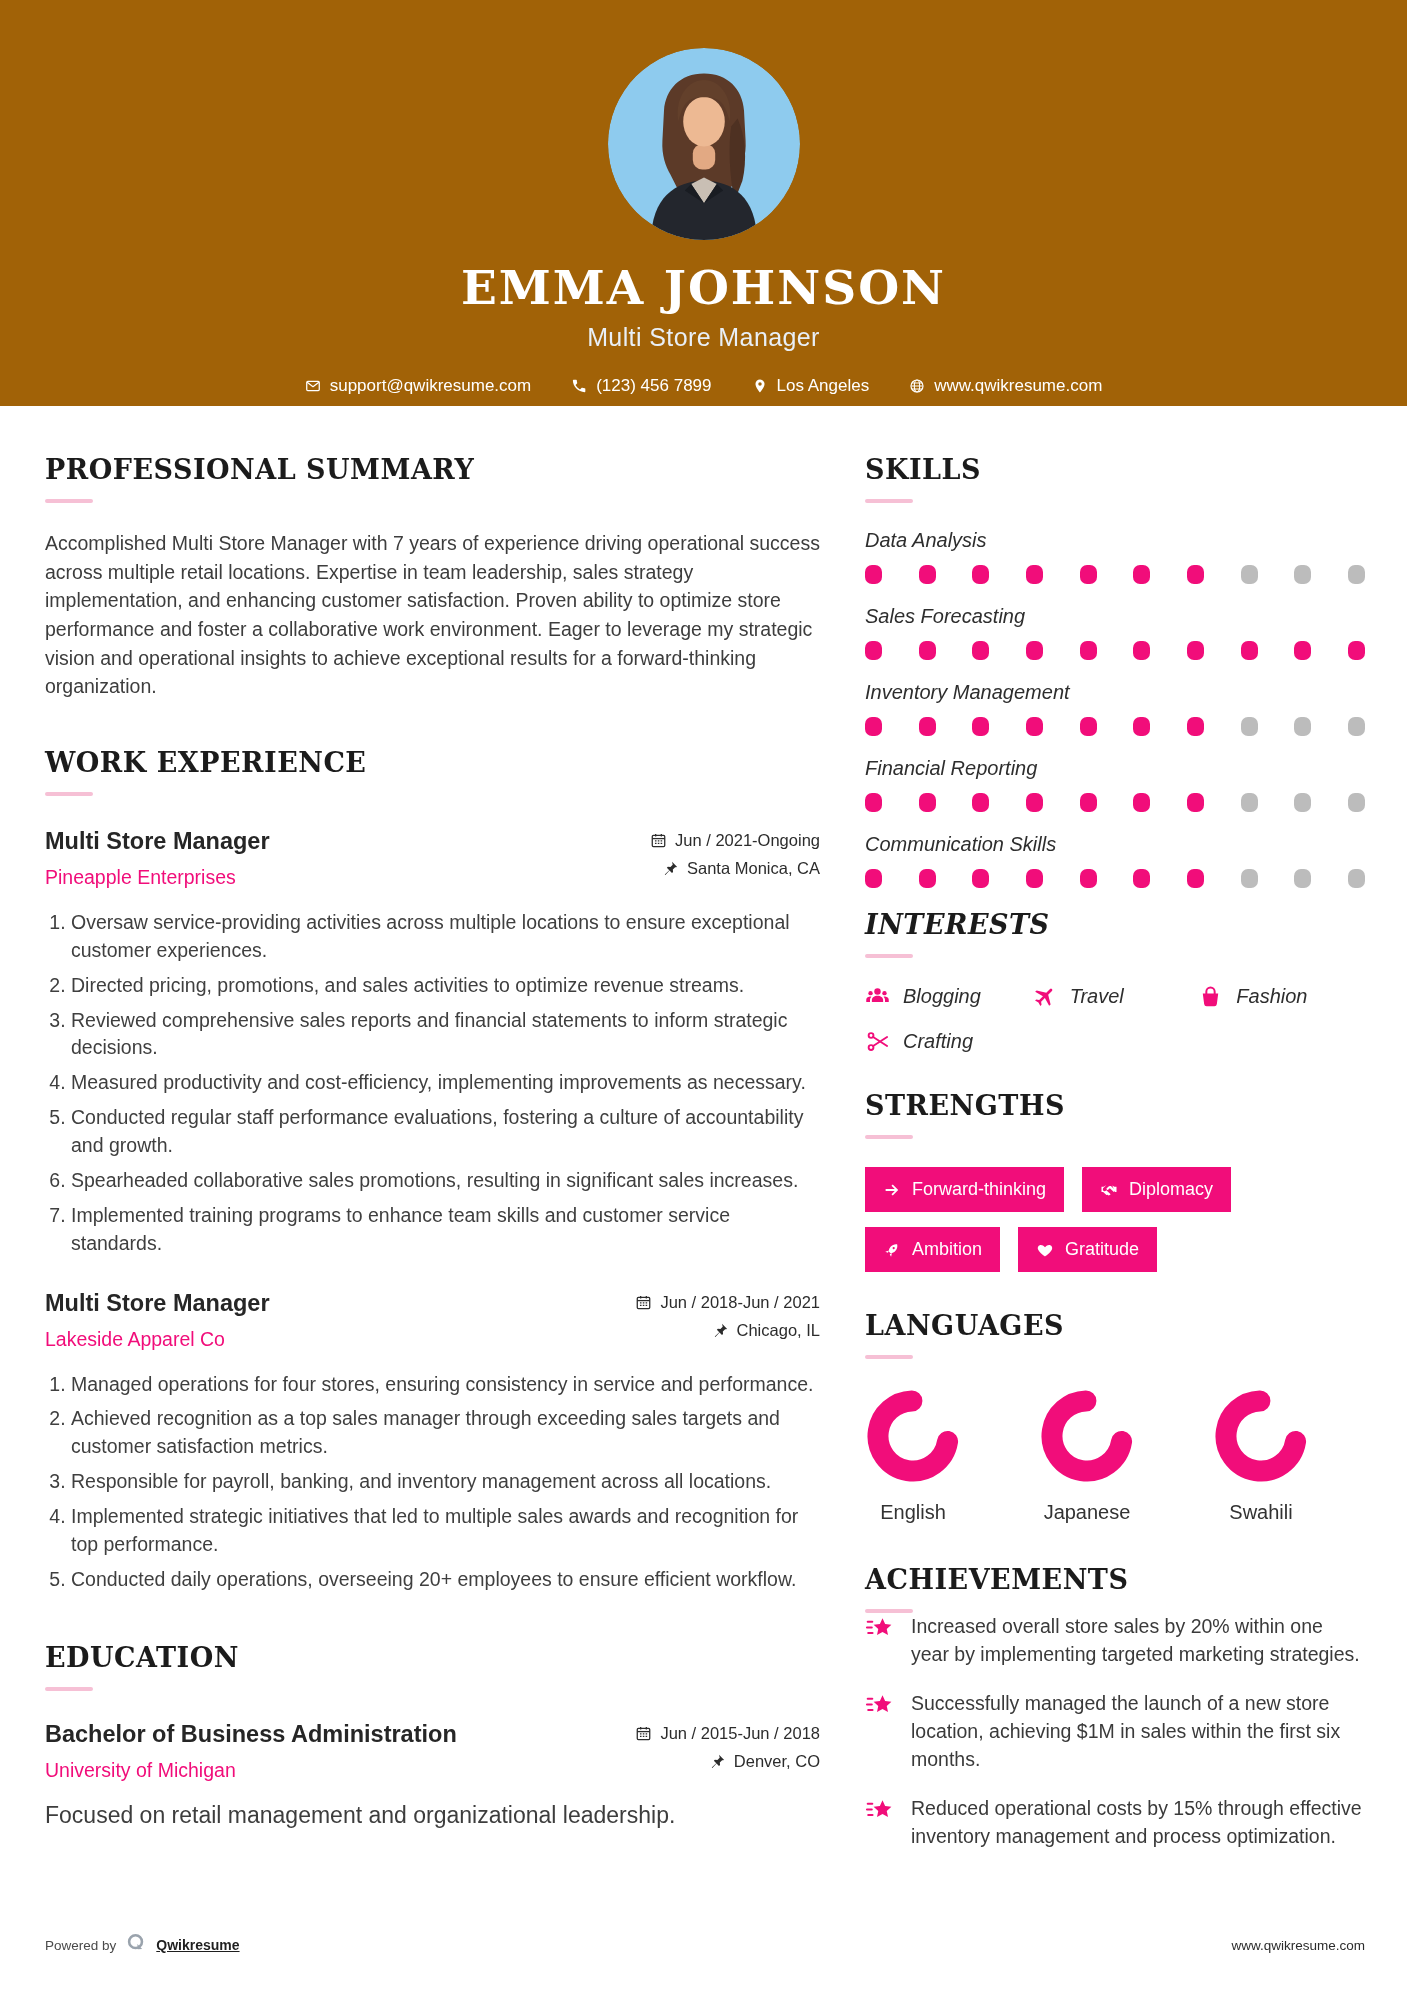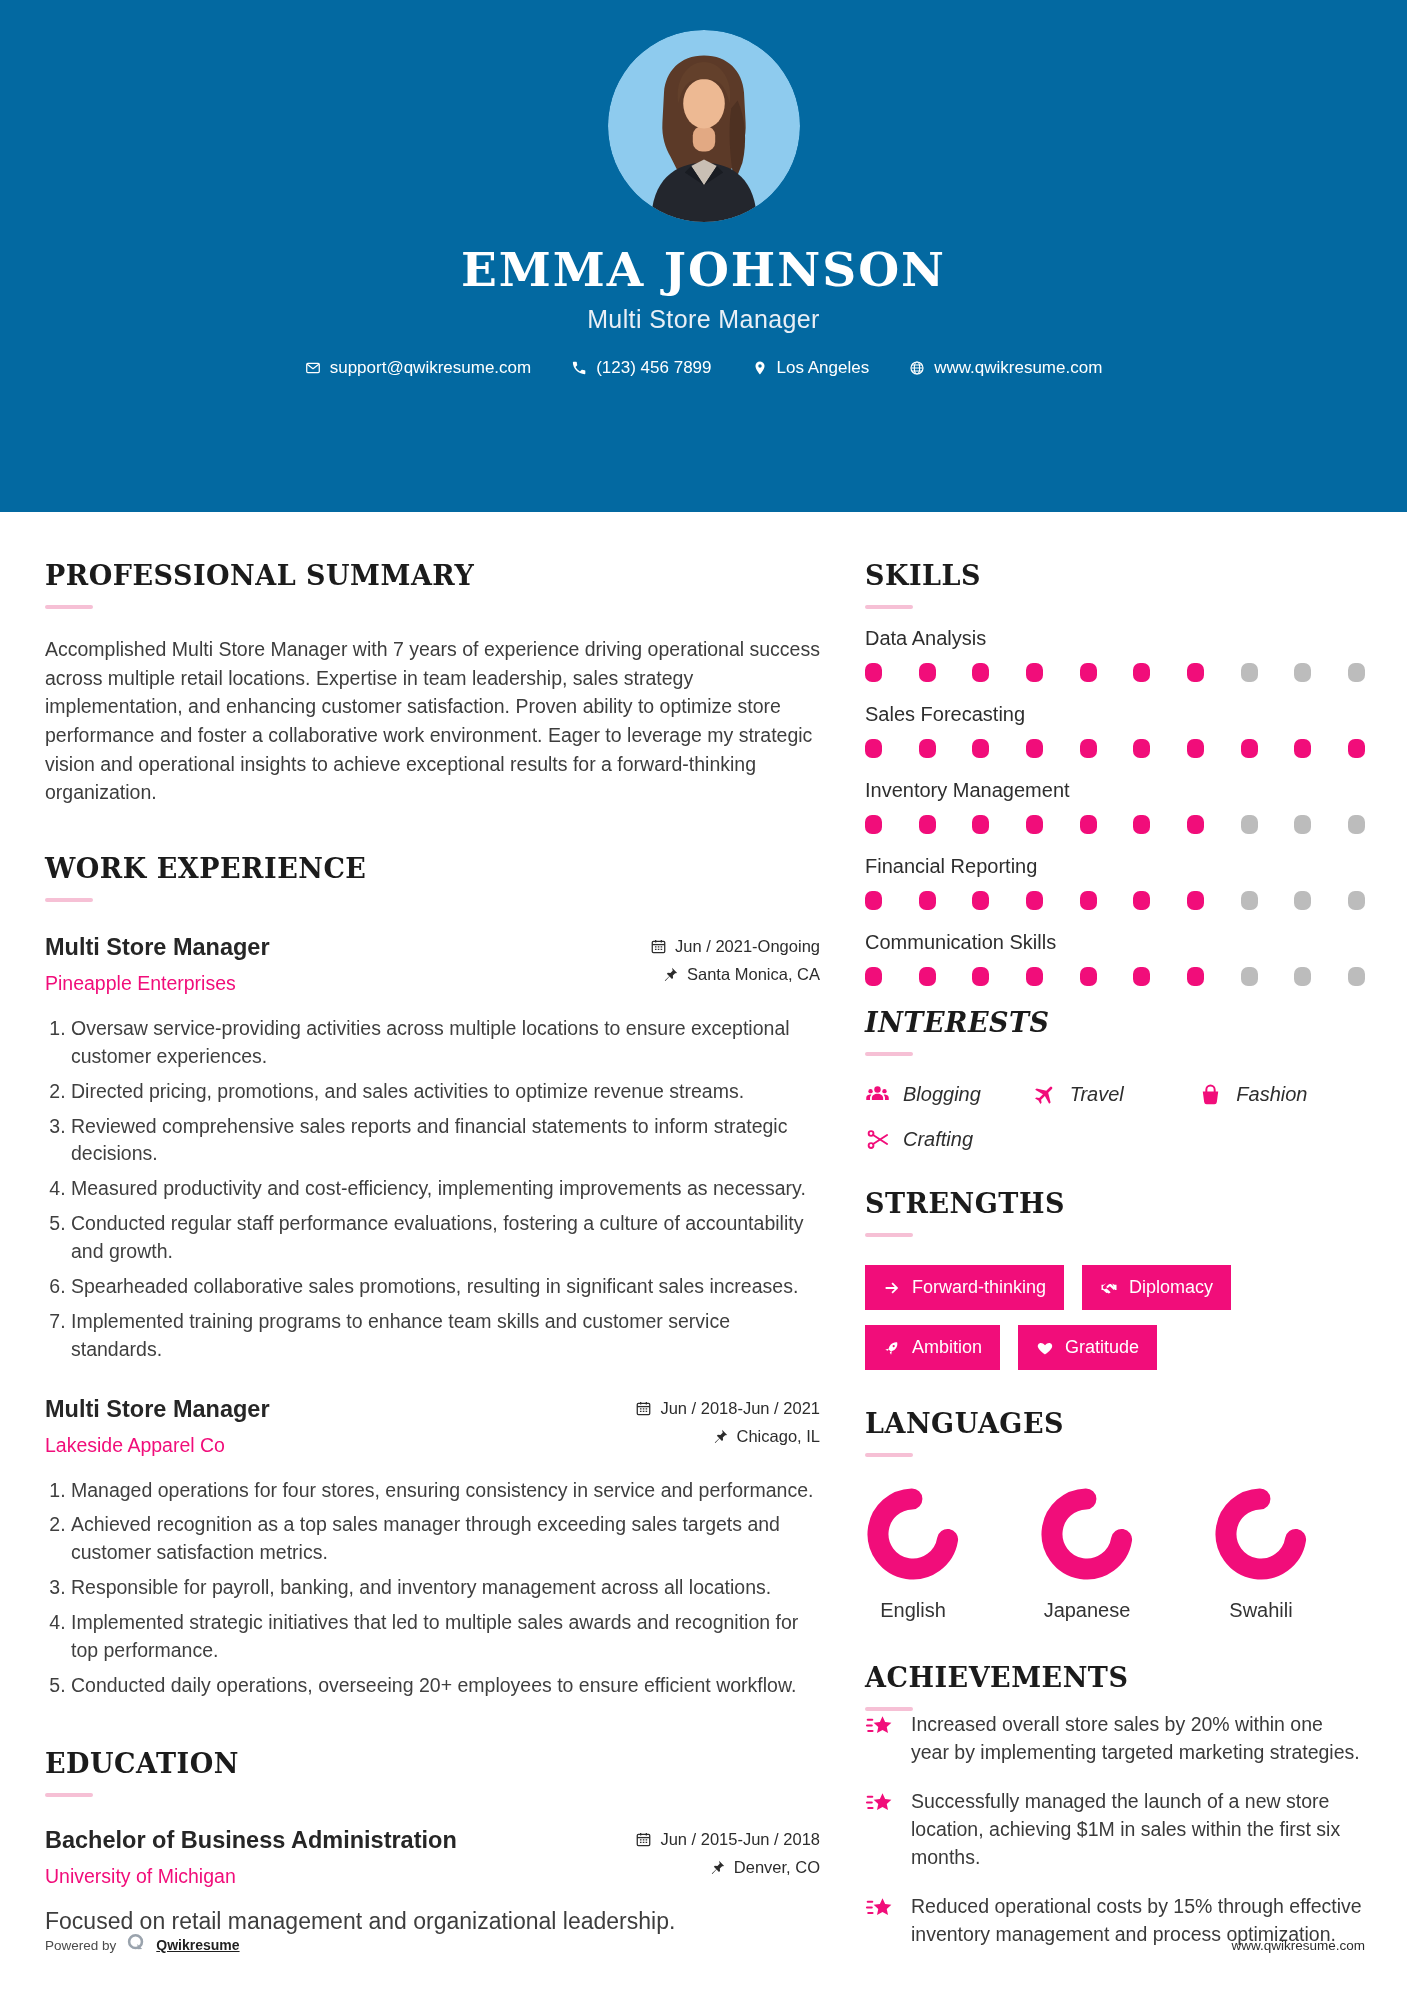--- a/index.html
+++ b/index.html
@@ -3,21 +3,21 @@
 <meta charset="utf-8">
 <style>
   * { margin:0; padding:0; box-sizing:border-box; }
   html,body { background:#e8e8e8; }
   .page {
     position:relative; width:1407px; height:1990px; margin:0 auto;
     background:#ffffff; overflow:hidden;
     font-family:"Liberation Sans", sans-serif; color:#3e3e3e;
   }
   
-  .hdr { background:#0369a1; height:512px; text-align:center; padding-top:30px; }
+  .hdr { background:#a16207; height:406px; text-align:center; padding-top:48px; }
   .avatar { width:192px; height:192px; border-radius:50%; overflow:hidden; margin:0 auto; }
   .avatar svg { display:block; }
   .name {
     margin-top:20px; color:#ffffff; font-family:"DejaVu Serif","Liberation Serif",serif;
     font-size:47px; font-weight:700; letter-spacing:2px;
   }
   .subtitle { margin-top:8px; color:#e9eff6; font-size:25px; letter-spacing:.4px; }
   .contacts { margin-top:24px; display:flex; justify-content:center; gap:40px; color:#ffffff; font-size:17px; }
   .contact { display:inline-flex; align-items:center; gap:9px; }
   .contact svg { width:16px; height:16px; color:#ffffff; }
@@ -39,21 +39,21 @@
   .job-company { margin-top:11px; font-size:19.5px; color:#f10d7a; }
   .job-meta { display:flex; flex-direction:column; align-items:flex-end; gap:9px; font-size:16.5px; color:#2c2c2c; padding-top:3px; }
   .meta-item { display:inline-flex; align-items:center; gap:8px; white-space:nowrap; }
   .meta-item svg { width:17px; height:17px; color:#2c2c2c; }
   .job ol { margin-top:20px; padding-left:26px; font-size:19.5px; line-height:1.43; color:#3f3f3f; }
   .job ol li { margin-bottom:7px; }
   .sect-edu { margin-top:48px; }
   .edu { margin-top:30px; }
   .edu-desc { margin-top:20px; font-size:23px; color:#3d3d3d; }
   
-  .skills { margin-top:18px; }
+  .skills { margin-top:26px;font-style:italic; }
   .skill { margin-bottom:21px; }
   .skill-name { font-size:20px; color:#2e2e2e; margin-bottom:13px; }
   .dots { display:flex; justify-content:space-between; }
   .dot { width:17px; height:19px; border-radius:7px; }
   .sect-int { margin-top:20px;font-style:italic; }
   .interests { margin-top:26px; display:grid; grid-template-columns:1fr 1fr 1fr; row-gap:20px; }
   .interest { display:flex; align-items:center; gap:13px; font-size:20px; color:#2e2e2e; }
   .interest svg { width:25px; height:25px; color:#f10d7a; flex:0 0 auto; }
   .sect-str { margin-top:36px; }
   .badges { margin-top:28px; display:flex; flex-wrap:wrap; gap:15px 18px; max-width:480px; }

